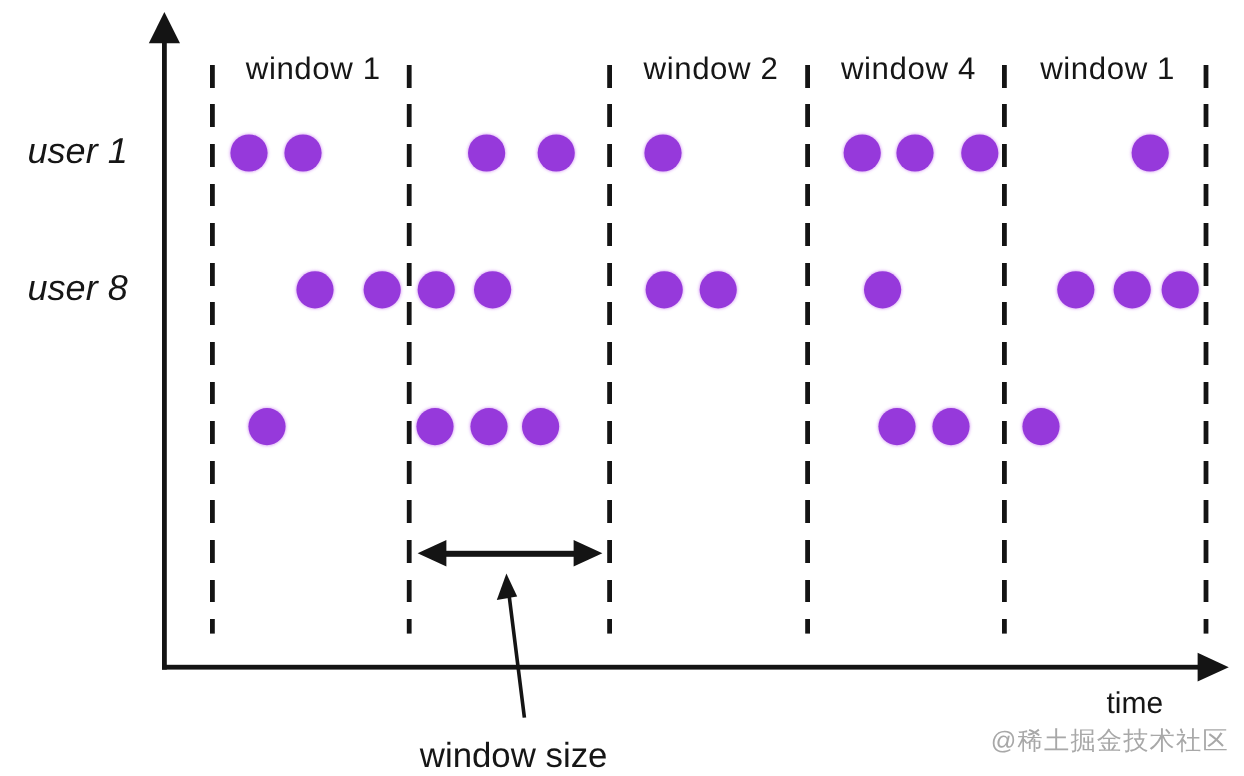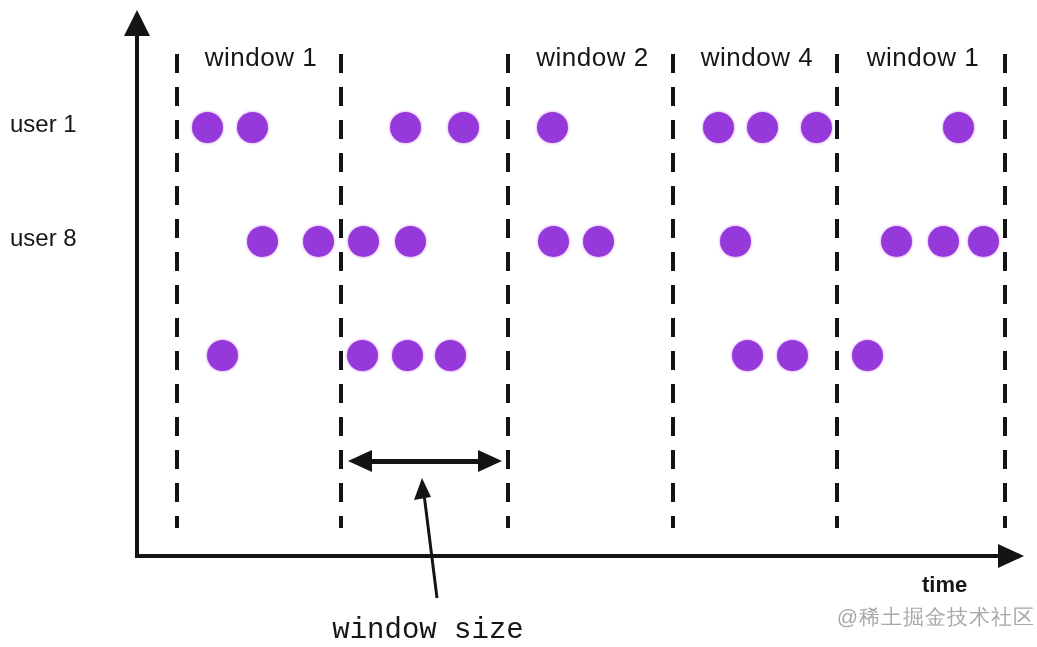--- a/index.html
+++ b/index.html
@@ -19,37 +19,37 @@
   .h-axis{position:absolute;left:135px;top:554px;width:868px;height:4px;background:var(--line);}
   .h-arrowhead{position:absolute;left:998px;top:544px;width:0;height:0;
     border-top:12px solid transparent;border-bottom:12px solid transparent;
     border-left:26px solid var(--line);}
   
   .boundary{position:absolute;top:54px;width:4px;height:474px;
     background:repeating-linear-gradient(to bottom,var(--line) 0 19px,transparent 19px 33px);}
   
   .winlabel{position:absolute;top:42px;width:170px;text-align:center;
     font-size:26px;letter-spacing:.5px;white-space:nowrap;}
-  .userlabel{position:absolute;left:10px;width:110px;font-size:24px;white-space:nowrap;}
+  .userlabel{position:absolute;left:23px;width:110px;font-size:30px;white-space:nowrap;font-style:italic;}
   
   .dot{position:absolute;width:31px;height:31px;border-radius:50%;
     background:var(--dot);box-shadow:0 0 2px 1px rgba(200,120,240,.45);}
   
   .dbl-line{position:absolute;left:364px;top:459px;width:122px;height:5px;background:var(--line);}
   .dbl-head-left{position:absolute;left:348px;top:450px;width:0;height:0;
     border-top:11px solid transparent;border-bottom:11px solid transparent;
     border-right:24px solid var(--line);}
   .dbl-head-right{position:absolute;left:478px;top:450px;width:0;height:0;
     border-top:11px solid transparent;border-bottom:11px solid transparent;
     border-left:24px solid var(--line);}
   .pointer-svg{position:absolute;left:406px;top:476px;}
   .window-size-label{position:absolute;left:318px;top:614px;width:220px;
-    text-align:center;font-size:29px;white-space:nowrap;font-family:Liberation Mono, monospace;}
-  .time-label{position:absolute;left:922px;top:572px;font-size:22px;white-space:nowrap;font-weight:bold;}
-  .watermark{position:absolute;right:2px;top:603px;font-size:21px;
+    text-align:center;font-size:29px;white-space:nowrap;}
+  .time-label{position:absolute;left:922px;top:572px;font-size:25px;white-space:nowrap;}
+  .watermark{position:absolute;right:13px;top:603px;font-size:21px;
     color:var(--wm);letter-spacing:1px;white-space:nowrap;}
 </style>
 </head>
 <body>
 
 <div class="stage" id="stage">
 
   <div class="v-axis"></div>
   <div class="v-arrowhead"></div>
   <div class="h-axis"></div>

